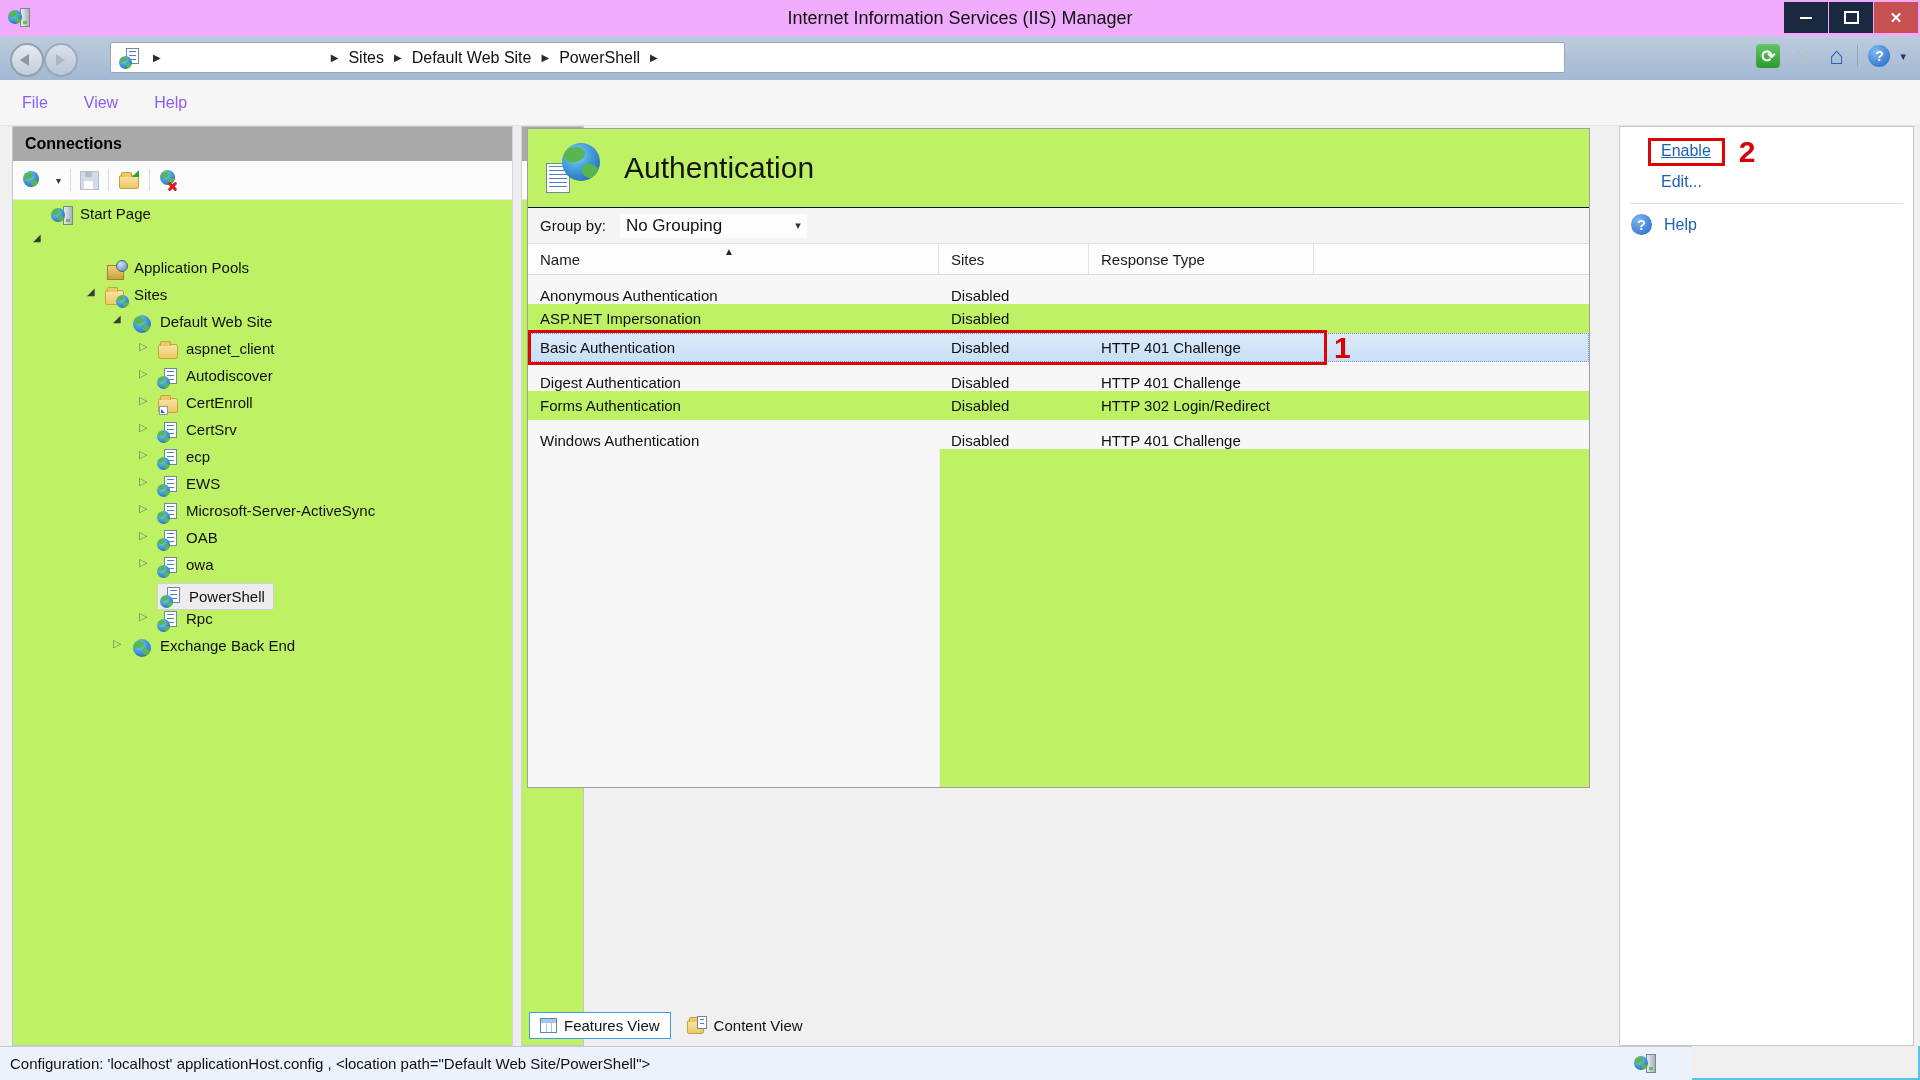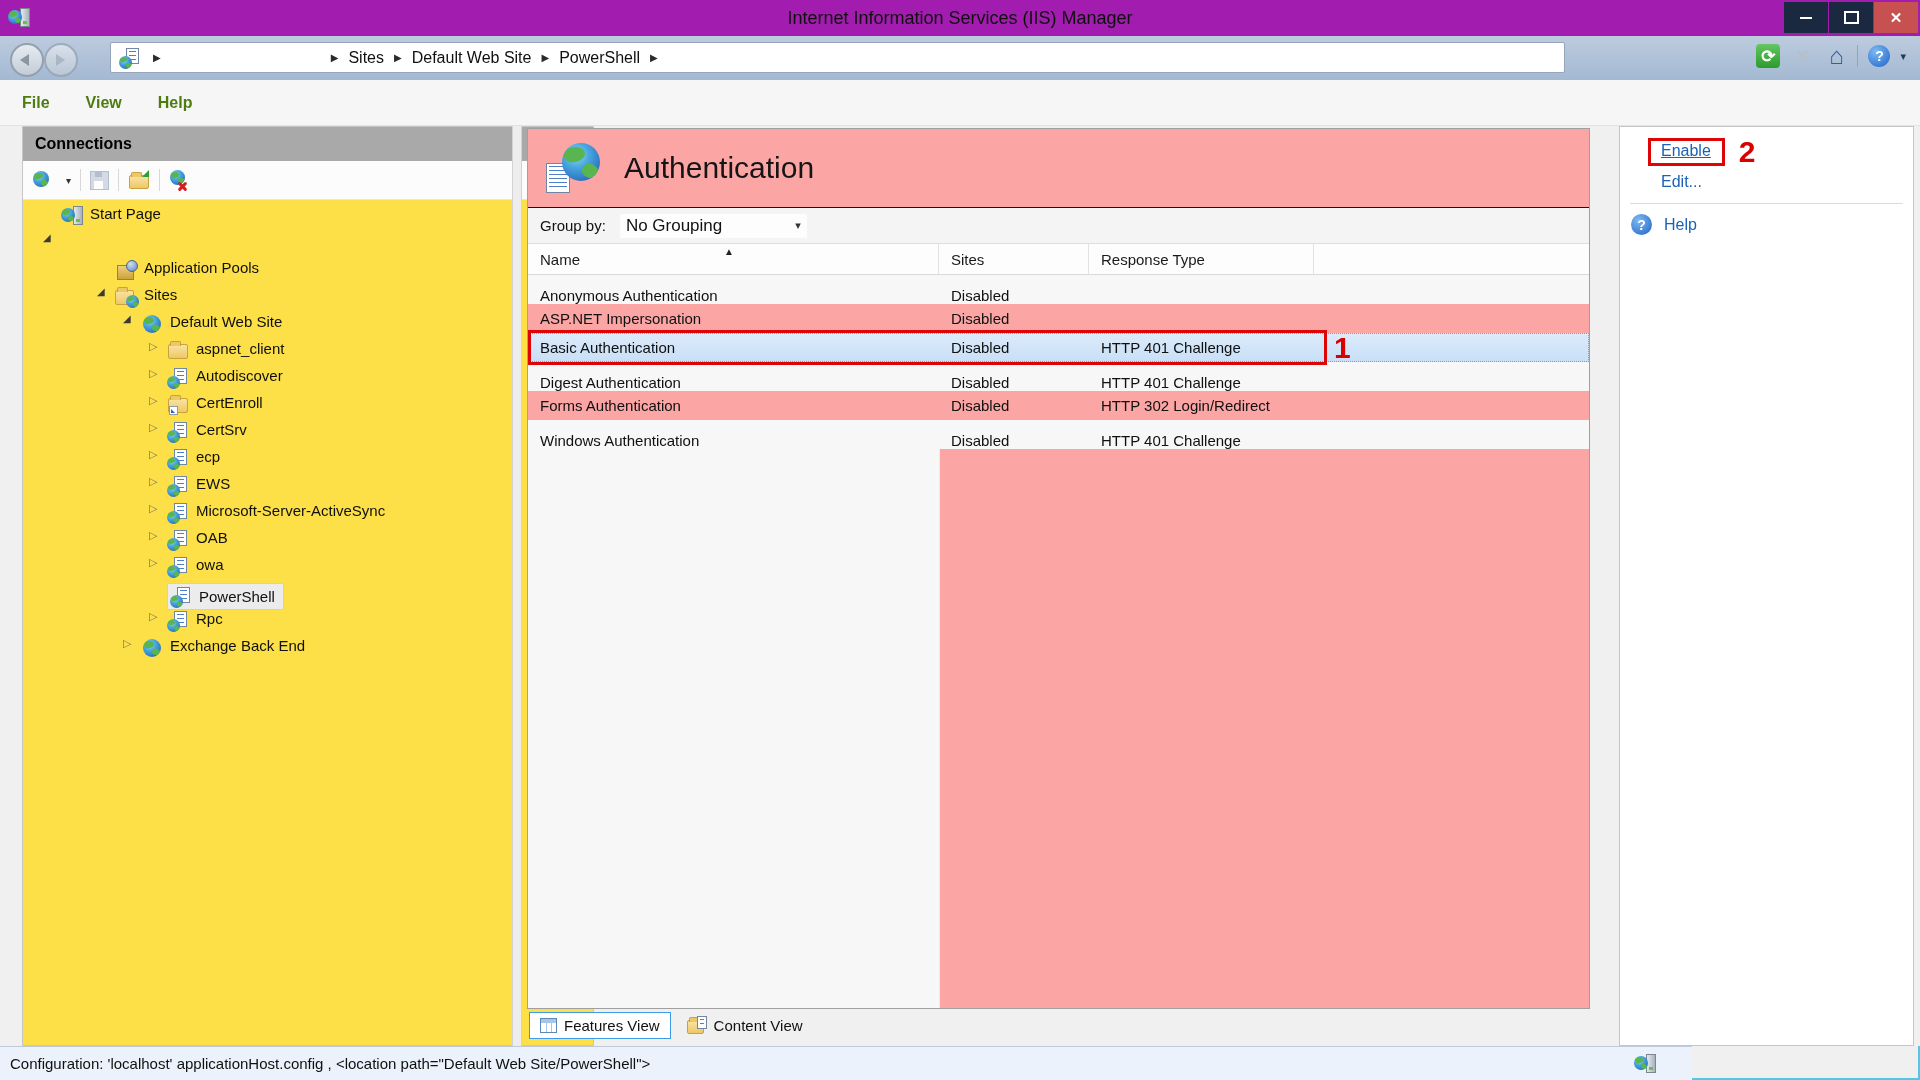--- a/index.html
+++ b/index.html
@@ -1,21 +1,21 @@
 <!DOCTYPE html>
 <html><head>
 <meta charset="utf-8">
 <style>
   html,body{margin:0;padding:0;width:1920px;height:1080px;overflow:hidden;
     font-family:"Liberation Sans",sans-serif;-webkit-font-smoothing:antialiased;}
   .window{position:relative;width:1920px;height:1080px;background:#f0f0f0;
     box-shadow:inset 0 0 0 2px #54c6e8;}
 
   
-  .titlebar{position:absolute;left:0;top:0;width:1920px;height:36px;background:#a21caf;}
+  .titlebar{position:absolute;left:0;top:0;width:1920px;height:36px;background:#f0abfc;}
   .titlebar .app-ico{position:absolute;left:8px;top:7px;}
   .title-text{position:absolute;left:0;right:0;top:0;height:36px;line-height:36px;
     text-align:center;font-size:18px;color:#101010;}
   .win-controls{position:absolute;right:2px;top:2px;display:flex;height:31px;}
   .wbtn{width:44px;height:31px;display:flex;align-items:center;justify-content:center;margin-left:1px;}
   .btn-min,.btn-max{background:#1b2940;}
   .btn-min::before{content:"";width:12px;height:2px;background:#fff;}
   .btn-max::before{content:"";width:11px;height:9px;border:2px solid #fff;background:#1b2940;}
   .btn-close{background:#c75050;color:#fff;font-size:15px;font-weight:bold;}
 
@@ -42,29 +42,29 @@
   .ic-stop{color:#b6bfca;font-size:17px;font-weight:bold;}
   .ic-home{font-size:24px;color:#2d5fb0;line-height:1;}
   .tb-sep{width:1px;height:22px;background:#93a4bd;}
   .ic-help{width:22px;height:22px;border-radius:50%;color:#fff;font-weight:bold;font-size:14px;
     background:radial-gradient(circle at 35% 30%,#7db9f2,#1e63c8);display:flex;align-items:center;justify-content:center;}
   .tb-caret{font-size:11px;color:#24365a;}
 
   
   .menubar{position:absolute;left:0;top:80px;width:1920px;height:46px;background:#f6f6f6;
     display:flex;align-items:center;border-bottom:1px solid #e3e3e3;box-sizing:border-box;}
-  .menu-item{font-size:16px;color:#4d7c0f;padding:4px 14px;margin-left:8px;font-weight:bold;}
+  .menu-item{font-size:16px;color:#8b5cf6;padding:4px 14px;margin-left:8px;}
 
   
   .workspace{position:absolute;left:0;top:126px;width:1920px;height:920px;background:#f0f0f0;}
   .panel-header{height:34px;background:#a9a9a9;color:#000;font-weight:bold;font-size:16px;
     line-height:34px;padding-left:12px;}
 
   
-  .left-panel{position:absolute;left:22px;top:0;width:572px;height:920px;background:#fde047;
+  .left-panel{position:absolute;left:12px;top:0;width:572px;height:920px;background:#bef264;
     border:1px solid #c6c6c6;box-sizing:border-box;}
   .conn-toolbar{height:38px;display:flex;align-items:center;gap:9px;padding-left:10px;
     border-bottom:1px solid #e6e6e6;background:#fcfcfc;}
   .ct-sep{width:1px;height:22px;background:#d8d8d8;}
   .tree{padding-top:5px;}
   .trow{display:flex;height:27px;font-size:15px;color:#101010;margin-left:12px;}
   .lv1{padding-left:8px;}.lv2{padding-left:62px;}.lv3{padding-left:88px;}.lv4{padding-left:114px;}
   .exp{width:18px;flex:0 0 18px;font-size:11px;color:#6e6e6e;text-align:left;}
   .exp.open{color:#3a3a3a;font-size:10px;}
   .tlabel{margin-left:5px;white-space:nowrap;}
@@ -121,21 +121,21 @@
   .ct-disc::before,.ct-disc::after{content:"";position:absolute;left:8px;bottom:3px;width:11px;height:3px;
     background:#d42020;border-radius:2px;z-index:3;}
   .ct-disc::before{transform:rotate(45deg);}
   .ct-disc::after{transform:rotate(-45deg);}
 
   
   .splitter{position:absolute;left:512px;top:0;width:8px;height:920px;background:#ededed;
     border-left:1px solid #d2d2d2;border-right:1px solid #d2d2d2;}
 
   
-  .card{position:absolute;left:527px;top:2px;width:1063px;height:881px;background:#fca5a5;
+  .card{position:absolute;left:527px;top:2px;width:1063px;height:660px;background:#bef264;
     border:1px solid #a0a0a0;box-sizing:border-box;display:flex;flex-direction:column;}
   .card-title{height:78px;display:flex;align-items:center;padding-left:18px;flex:0 0 78px;}
   .big-ico{position:relative;width:54px;height:50px;margin-right:24px;}
   .big-ico .pagebit{left:0;bottom:0;width:24px;height:30px;}
   .big-ico .gl{position:absolute;right:0;top:0;width:38px;height:38px;}
   .page-title{font-size:30px;color:#151515;}
   .groupbar{height:35px;flex:0 0 35px;background:#f4f4f4;border-top:1px solid #0f172a;
     border-bottom:1px solid #dedede;display:flex;align-items:center;padding-left:12px;font-size:15px;color:#111;}
   .gb-select{display:flex;align-items:center;justify-content:space-between;width:175px;
     margin-left:14px;padding:2px 6px;background:#fdfdfd;}

